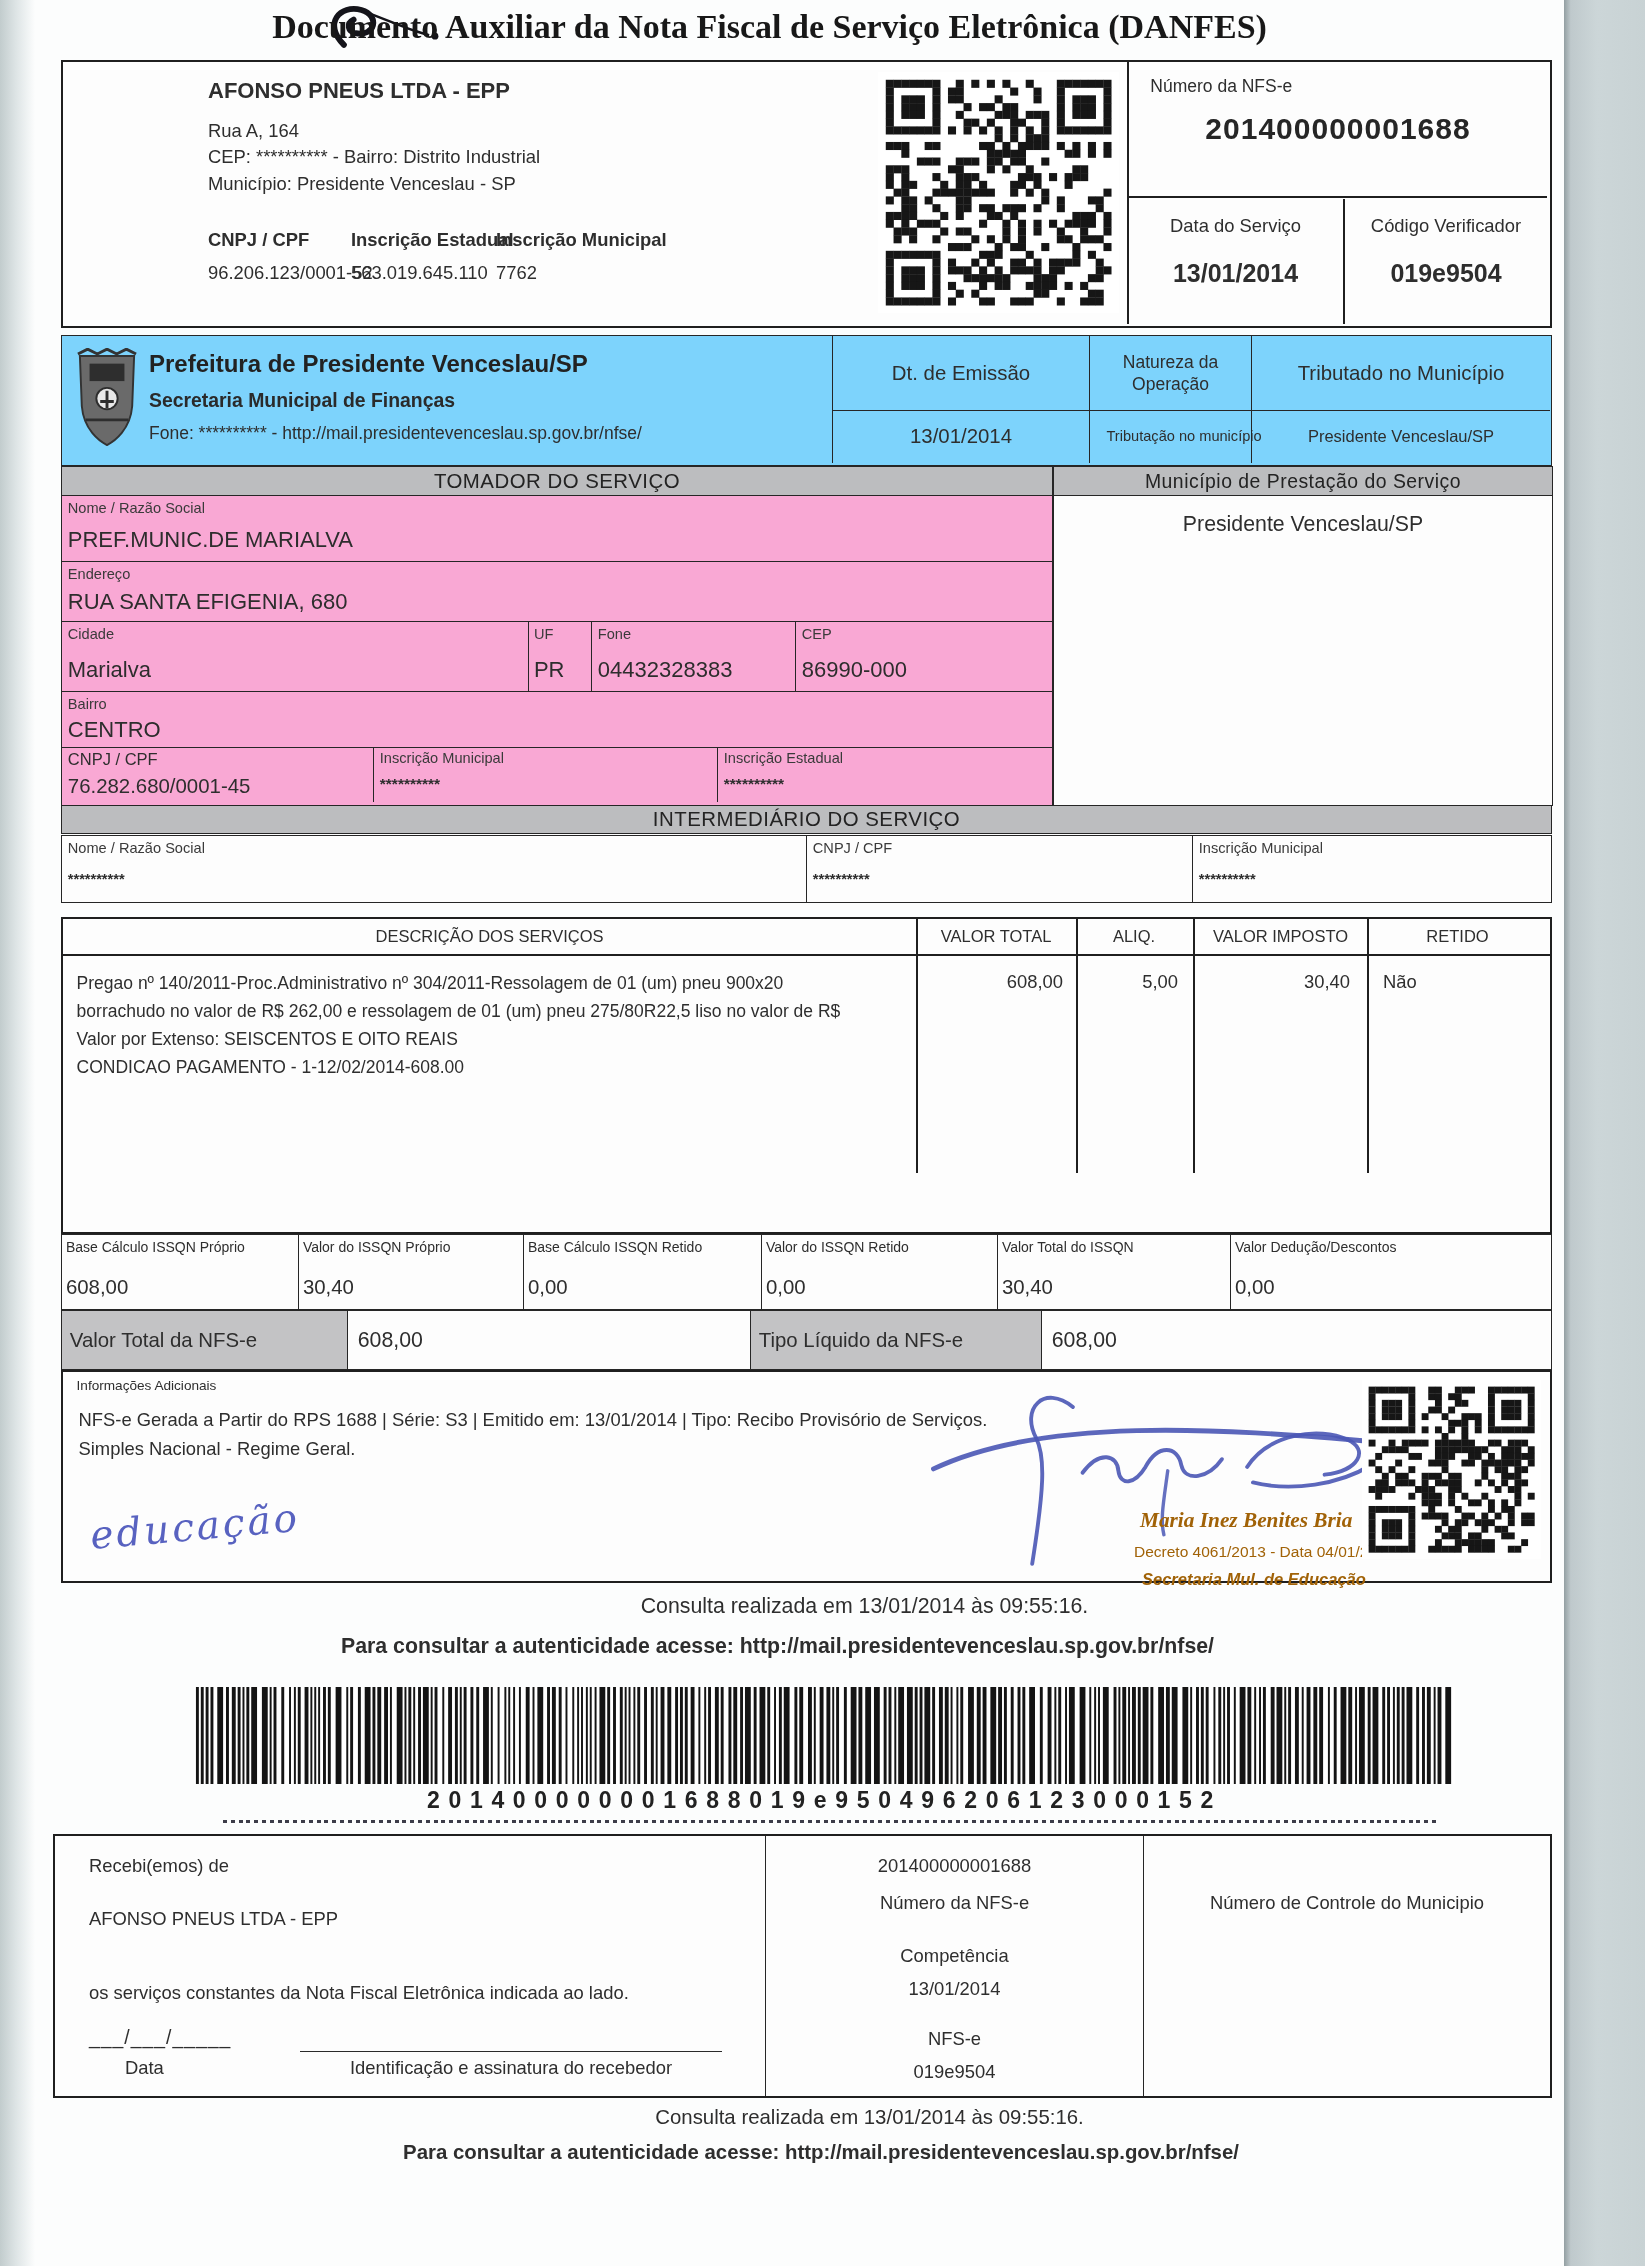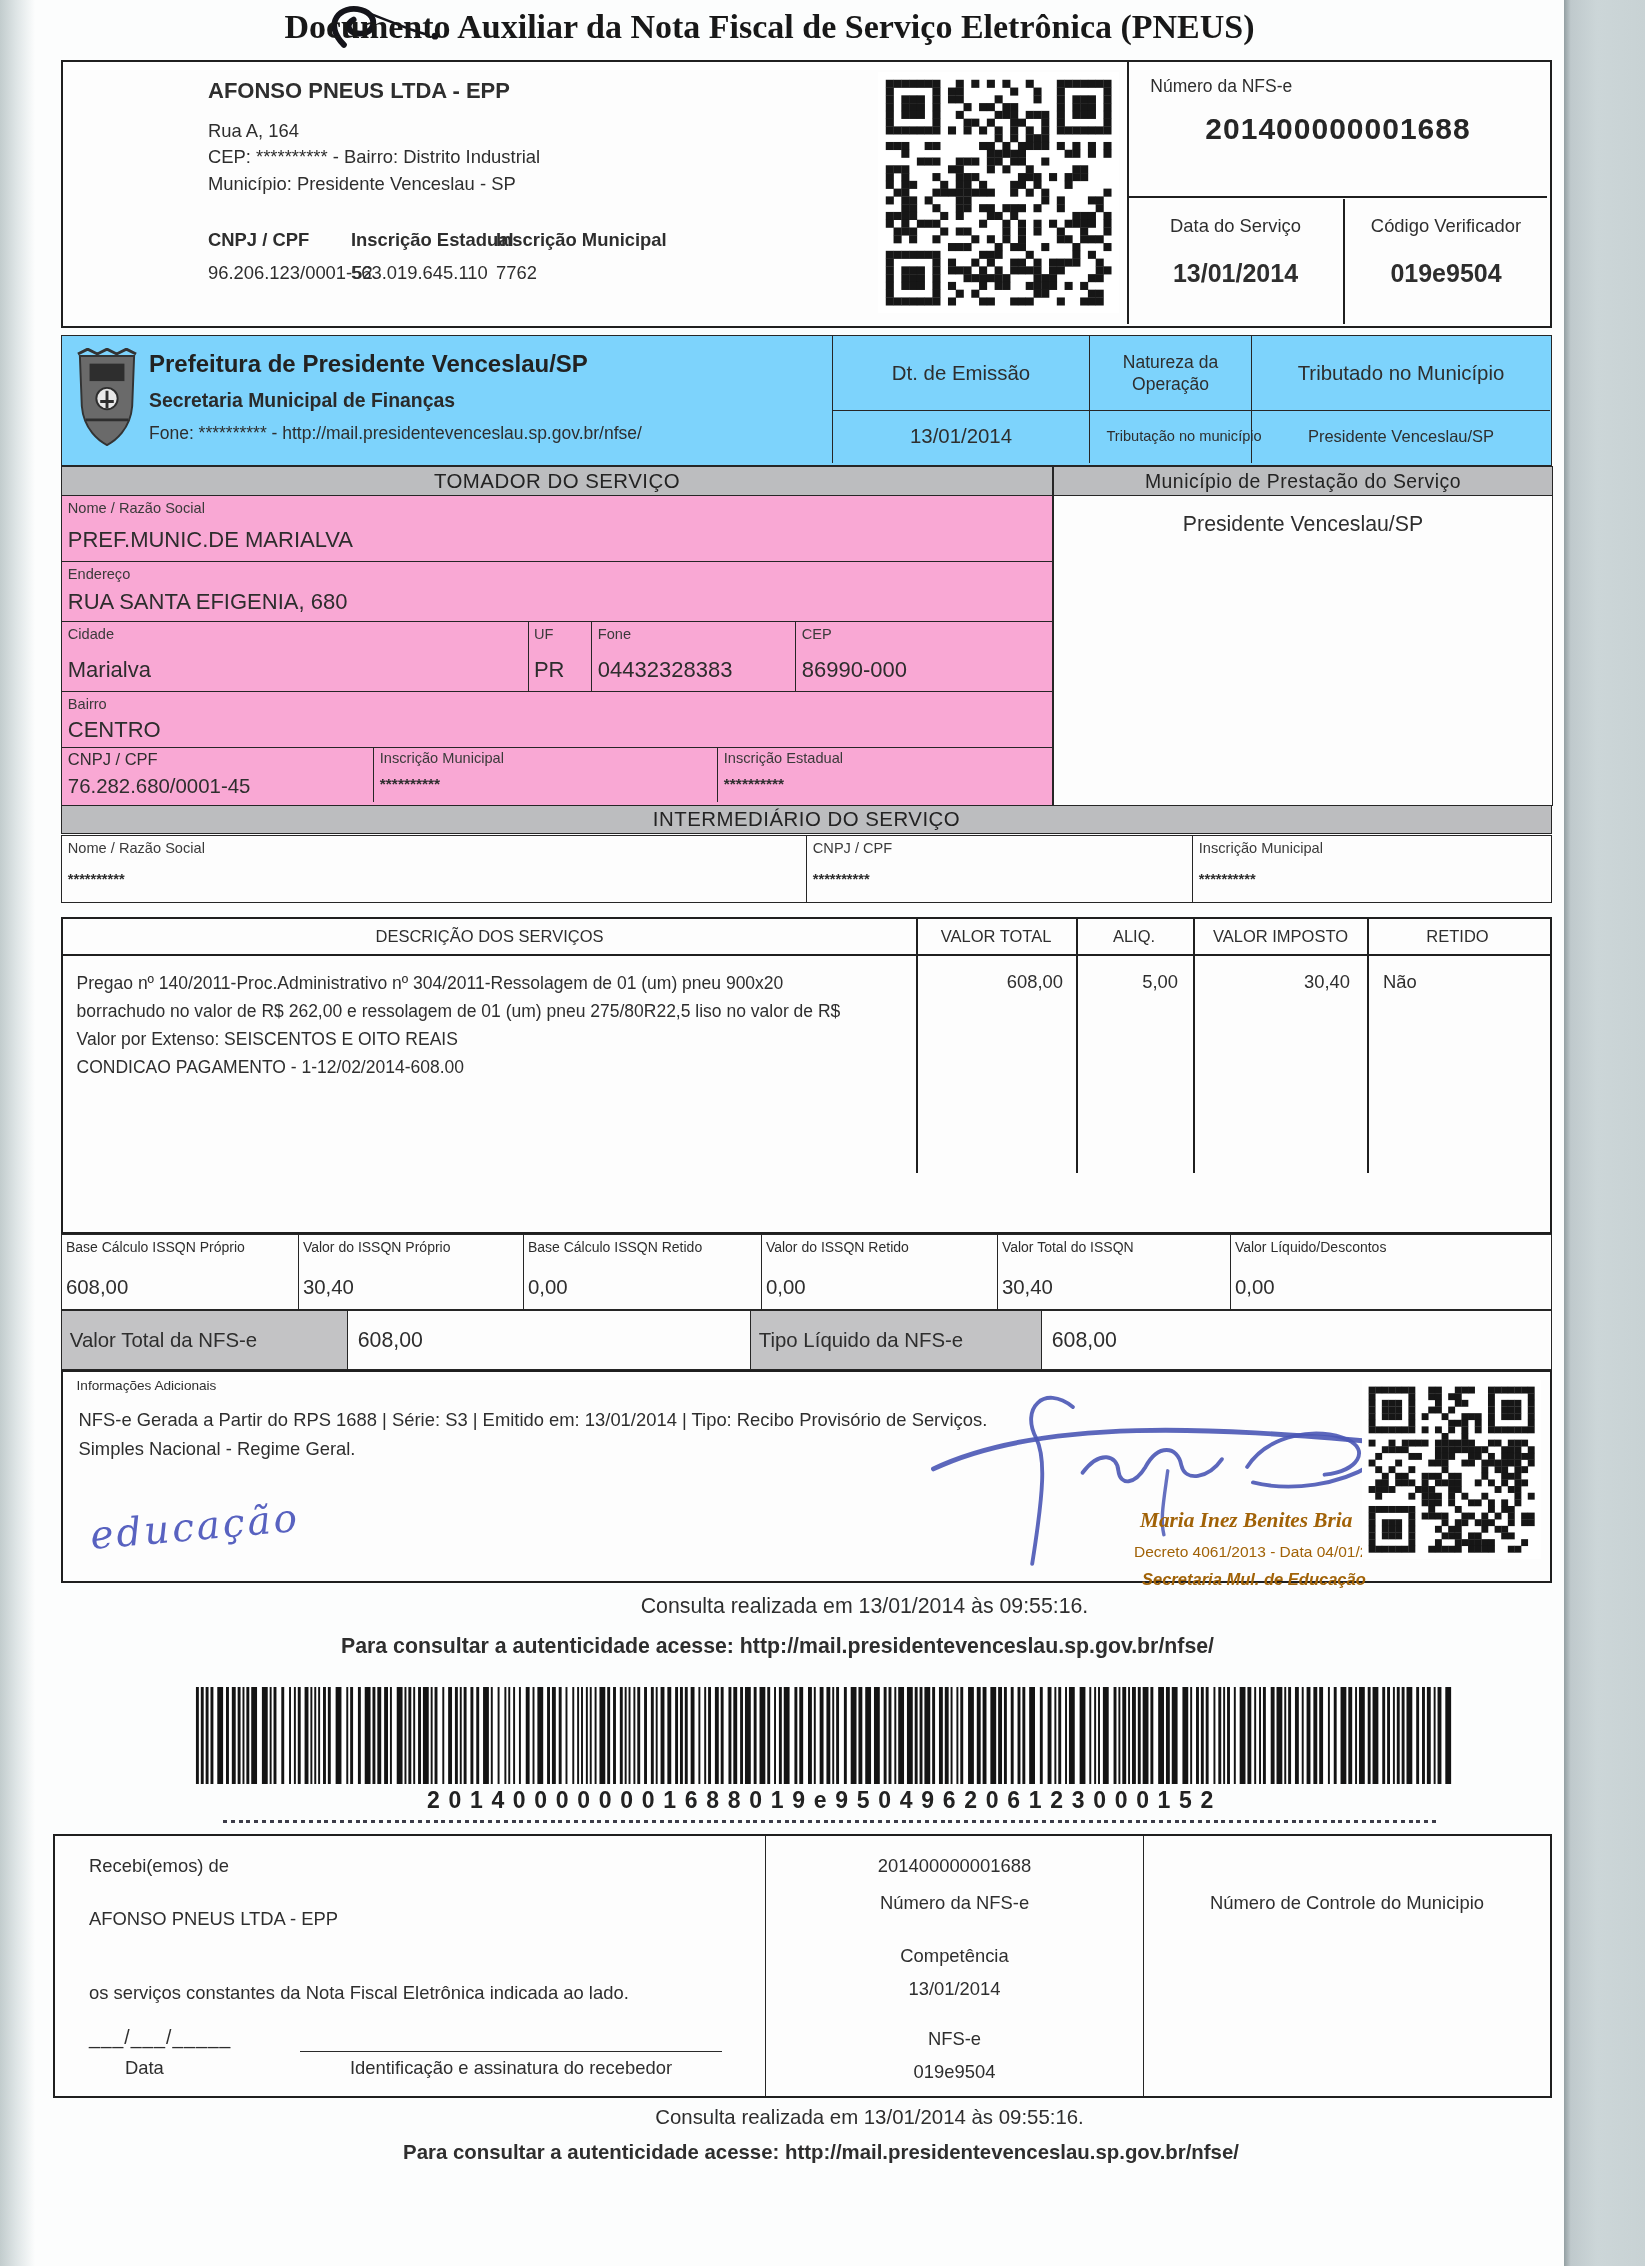--- a/index.html
+++ b/index.html
@@ -39,21 +39,21 @@
   <div class="abs edge-right"></div>
 
   <div class="abs" style="left:311px;top:0;width:155px;height:49px">
     <svg width="155" height="49" xmlns="http://www.w3.org/2000/svg" viewBox="0 0 160 50">
       <path d="M34 46 C12 24 30 4 52 10 C72 16 66 38 46 34 C38 32 36 24 44 20" stroke="#14141a" stroke-width="6" fill="none" stroke-linecap="round"></path>
       <path d="M56 12 C88 24 104 32 122 36" stroke="#14141a" stroke-width="2.5" fill="none"></path>
       <circle cx="128" cy="37" r="3.5" fill="#14141a"></circle>
     </svg>
   </div>
 
-  <div class="abs title">Documento Auxiliar da Nota Fiscal de Serviço Eletrônica (PNEUS)</div>
+  <div class="abs title">Documento Auxiliar da Nota Fiscal de Serviço Eletrônica (DANFES)</div>
 
   <div class="abs bx" style="left:61px;top:60px;width:1491px;height:268px;background:#fdfdfd">
 
     <div class="abs" style="left:145px;top:15.5px"><span class="company-name">AFONSO PNEUS LTDA - EPP</span></div>
     <div class="abs addr" style="left:145px;top:56px">Rua A, 164</div>
     <div class="abs addr" style="left:145px;top:82px">CEP: ********** - Bairro: Distrito Industrial</div>
     <div class="abs addr" style="left:145px;top:109px">Município: Presidente Venceslau - SP</div>
     <div class="abs reg-l" style="left:145px;top:167px">CNPJ / CPF</div>
     <div class="abs reg-l" style="left:288px;top:167px">Inscrição Estadual</div>
     <div class="abs reg-l" style="left:433px;top:167px">Inscrição Municipal</div>
@@ -606,21 +606,21 @@
     </div>
     <div style="position:relative;width:236px;border-left:1.9px solid #262626;box-sizing:border-box">
       <div class="abs" style="left:3.9px;top:3.9px;font-size:14px">Valor do ISSQN Retido</div>
       <div class="abs" style="left:3.9px;top:41px;font-size:20.4px">0,00</div>
     </div>
     <div style="position:relative;width:233px;border-left:1.9px solid #262626;box-sizing:border-box">
       <div class="abs" style="left:3.9px;top:3.9px;font-size:14px">Valor Total do ISSQN</div>
       <div class="abs" style="left:3.9px;top:41px;font-size:20.4px">30,40</div>
     </div>
     <div style="position:relative;flex:1;border-left:1.9px solid #262626;box-sizing:border-box">
-      <div class="abs" style="left:3.9px;top:3.9px;font-size:14px">Valor Líquido/Descontos</div>
+      <div class="abs" style="left:3.9px;top:3.9px;font-size:14px">Valor Dedução/Descontos</div>
       <div class="abs" style="left:3.9px;top:41px;font-size:20.4px">0,00</div>
     </div>
   </div>
 
   <div class="abs bx2" style="left:61px;top:1310px;width:1491px;height:60px;display:flex;background:#fdfdfd">
     <div style="width:286px;background:#c3c3c5;border-right:1.9px solid #262626;box-sizing:border-box;display:flex;align-items:center;padding-left:7.8px;font-size:20.4px">Valor Total da NFS-e</div>
     <div style="width:403px;border-right:1.9px solid #262626;box-sizing:border-box;display:flex;align-items:center;padding-left:9.7px;font-size:21.3px">608,00</div>
     <div style="width:291px;background:#c3c3c5;border-right:1.9px solid #262626;box-sizing:border-box;display:flex;align-items:center;padding-left:7.8px;font-size:20.4px">Tipo Líquido da NFS-e</div>
     <div style="flex:1;display:flex;align-items:center;padding-left:9.7px;font-size:21.3px">608,00</div>
   </div>

